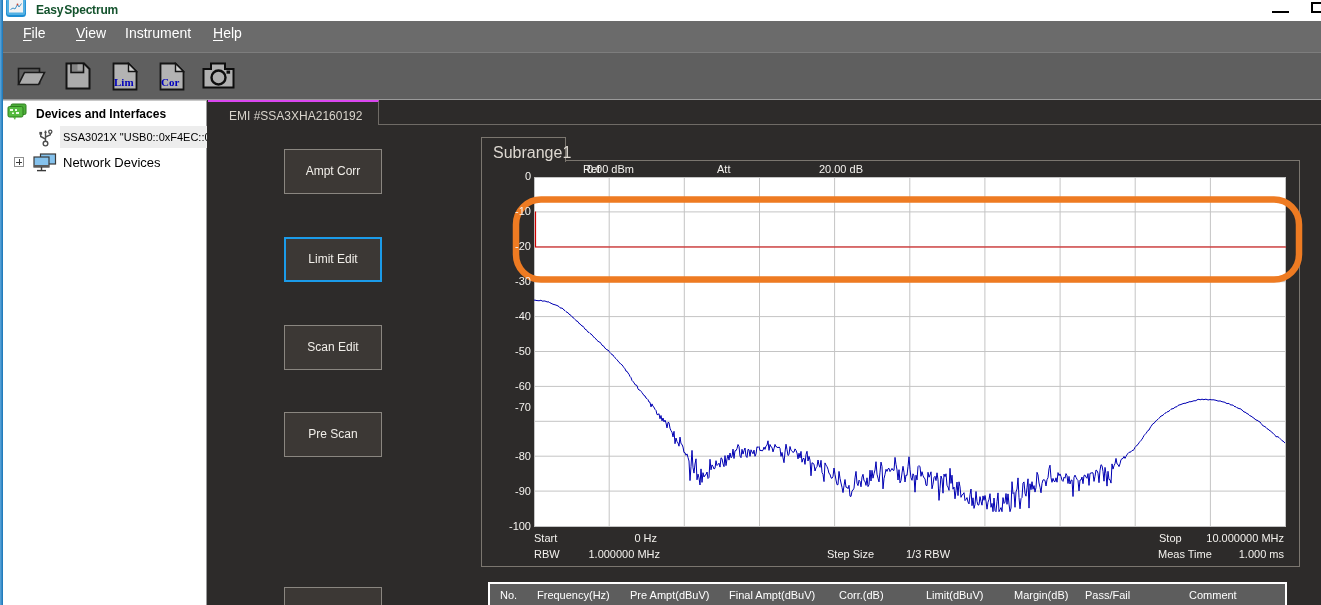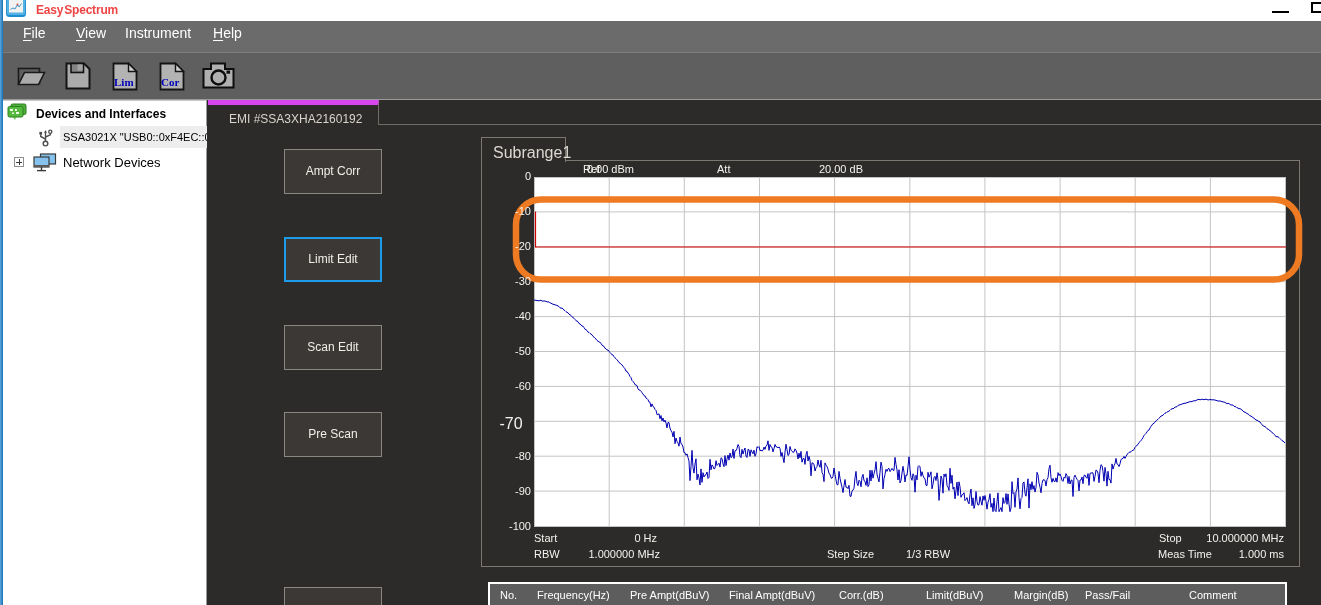--- a/index.html
+++ b/index.html
@@ -1,26 +1,26 @@
 <!DOCTYPE html>
 <html><head><meta charset="utf-8"><style>
 *{margin:0;padding:0;box-sizing:border-box;}
 html,body{width:1321px;height:605px;overflow:hidden;background:#fff;
 font-family:"Liberation Sans",sans-serif;}
 .abs{position:absolute;}
 #titlebar{left:0;top:0;width:1321px;height:21px;background:#fff;}
-#title-text{left:36px;top:3px;font-size:12px;font-weight:bold;color:#ef4444;letter-spacing:-0.2px;}
+#title-text{left:36px;top:3px;font-size:12px;font-weight:bold;color:#14532d;letter-spacing:-0.2px;}
 #blueborder{left:0;top:0;width:3px;height:605px;background:linear-gradient(90deg,#5fa8dc,#1673b6);z-index:50;}
 #menubar{left:0;top:21px;width:1321px;height:31px;background:#6b6b6b;}
 .menuitem{top:25px;font-size:14px;color:#fff;margin-left:11px;}
 .mu{text-decoration:underline;text-underline-offset:2px;}
 #toolbar{left:0;top:52px;width:1321px;height:48px;background:#5f5f5f;border-top:1px solid #7d7d7d;border-bottom:1px solid #9a9a9a;}
 #tree{left:3px;top:100px;width:204px;height:505px;background:#fff;border-right:1px solid #9a9a9a;border-top:1px solid #c8c8c8;}
 #content{left:207px;top:100px;width:1114px;height:505px;background:#2d2b2a;}
-#emitab{left:1px;top:0px;width:171px;height:25px;border-right:1px solid #6f6b66;border-top:5px solid #d946ef;}
+#emitab{left:1px;top:0px;width:171px;height:25px;border-right:1px solid #6f6b66;border-top:2px solid #d946ef;}
 #emitab span{position:absolute;left:21px;top:7px;font-size:12px;color:#d9d4cc;}
 #tabline{left:172px;top:24px;width:942px;height:1px;background:#6f6b66;}
 .btn{position:absolute;left:77px;width:98px;height:45px;background:#3c3835;border:1px solid #8a8680;color:#f1eee9;font-size:12px;text-align:center;line-height:43px;}
 .btnsel{border:2px solid #1b9be9;line-height:41px;}
 #grpbox{left:274px;top:60px;width:819px;height:407px;border:1px solid #7b766f;}
 #grptab{left:274px;top:37px;width:85px;height:25px;border:1px solid #7b766f;border-bottom:none;background:#2d2b2a;z-index:5;}
 #grptab span{position:absolute;left:11px;top:6px;font-size:16px;color:#ddd8d1;}
 .wt{position:absolute;color:#f4f2ee;font-size:11px;white-space:nowrap;}
 .wtr{text-align:right;}
 #grid{left:327px;top:77px;width:752px;height:350px;background:#fff;}
@@ -154,21 +154,21 @@
 <path d="M0,123.2 L1,123.1 L2,123.4 L3,123.6 L4,123.6 L5,123.8 L6,123.5 L7,123.2 L8,124.0 L9,124.2 L10,123.9 L11,124.1 L12,124.4 L13,124.9 L14,124.9 L15,124.9 L16,125.9 L17,126.1 L18,126.9 L19,127.1 L20,127.7 L21,127.6 L22,128.3 L23,128.3 L24,129.1 L25,129.5 L26,130.8 L27,131.1 L28,131.1 L29,131.8 L30,133.1 L31,133.6 L32,134.6 L33,135.4 L34,135.7 L35,137.1 L36,137.8 L37,138.4 L38,139.8 L39,140.5 L40,141.3 L41,142.3 L42,143.7 L43,144.1 L44,144.7 L45,146.5 L46,146.8 L47,148.0 L48,149.1 L49,149.2 L50,150.6 L51,152.2 L52,152.7 L53,153.5 L54,155.2 L55,155.4 L56,156.4 L57,157.1 L58,157.8 L59,159.4 L60,160.1 L61,161.2 L62,162.0 L63,163.4 L64,164.2 L65,164.9 L66,165.4 L67,166.3 L68,168.2 L69,168.9 L70,169.4 L71,171.3 L72,171.8 L73,173.0 L74,173.0 L75,174.2 L76,175.6 L77,176.7 L78,177.6 L79,178.0 L80,179.7 L81,180.8 L82,181.7 L83,182.8 L84,184.0 L85,185.4 L86,186.1 L87,187.3 L88,187.8 L89,189.2 L90,190.7 L91,191.8 L92,194.2 L93,194.3 L94,196.0 L95,197.3 L96,199.5 L97,200.6 L98,203.5 L99,204.7 L100,205.5 L101,207.7 L102,208.0 L103,208.6 L104,211.9 L105,213.0 L106,213.2 L107,214.2 L108,215.7 L109,217.0 L110,218.6 L111,218.9 L112,221.1 L113,221.6 L114,222.7 L115,225.0 L116,225.3 L117,229.9 L118,226.9 L119,229.4 L120,230.2 L121,232.4 L122,233.4 L123,237.6 L124,237.6 L125,236.7 L126,241.8 L127,238.5 L128,243.9 L129,241.0 L130,244.9 L131,243.1 L132,245.9 L133,250.9 L134,245.4 L135,245.7 L136,251.2 L137,253.6 L138,255.2 L139,259.9 L140,254.3 L141,266.7 L142,261.0 L143,264.5 L144,266.0 L145,269.2 L146,260.1 L147,266.7 L148,267.4 L149,270.1 L150,275.5 L151,275.7 L152,278.3 L153,276.9 L154,280.5 L155,284.0 L156,303.6 L157,289.4 L158,273.4 L159,290.6 L160,296.1 L161,287.0 L162,281.8 L163,302.8 L164,297.1 L165,300.9 L166,308.0 L167,291.9 L168,305.4 L169,295.7 L170,300.0 L171,298.2 L172,297.7 L173,295.0 L174,301.5 L175,300.4 L176,282.3 L177,292.8 L178,287.9 L179,289.4 L180,292.0 L181,291.3 L182,283.7 L183,288.5 L184,287.4 L185,286.2 L186,290.1 L187,280.8 L188,281.6 L189,286.8 L190,289.7 L191,278.6 L192,288.6 L193,282.0 L194,278.1 L195,283.1 L196,276.0 L197,280.7 L198,279.8 L199,272.1 L200,281.5 L201,273.7 L202,273.7 L203,271.6 L204,267.5 L205,269.4 L206,279.1 L207,280.7 L208,272.3 L209,277.1 L210,273.6 L211,271.0 L212,279.1 L213,280.5 L214,272.4 L215,272.8 L216,279.3 L217,272.8 L218,275.0 L219,276.8 L220,273.1 L221,279.3 L222,276.9 L223,269.7 L224,270.6 L225,269.6 L226,273.7 L227,273.2 L228,274.0 L229,273.3 L230,270.1 L231,272.4 L232,269.1 L233,268.1 L234,263.8 L235,273.4 L236,267.5 L237,269.8 L238,270.4 L239,274.9 L240,271.6 L241,267.4 L242,269.8 L243,269.8 L244,271.0 L245,269.9 L246,271.4 L247,279.4 L248,275.4 L249,280.8 L250,285.7 L251,275.1 L252,267.2 L253,272.6 L254,278.5 L255,277.6 L256,269.5 L257,273.1 L258,274.4 L259,275.3 L260,275.0 L261,271.9 L262,273.3 L263,276.1 L264,281.9 L265,276.2 L266,280.8 L267,274.4 L268,285.2 L269,281.7 L270,281.3 L271,287.4 L272,277.5 L273,274.3 L274,284.0 L275,279.3 L276,283.1 L277,298.8 L278,285.7 L279,286.4 L280,287.2 L281,294.0 L282,290.8 L283,289.7 L284,283.0 L285,288.0 L286,290.3 L287,283.3 L288,295.4 L289,297.4 L290,304.6 L291,285.9 L292,288.1 L293,289.6 L294,292.2 L295,296.5 L296,297.2 L297,300.8 L298,301.3 L299,299.3 L300,291.0 L301,297.3 L302,303.0 L303,307.7 L304,307.7 L305,294.4 L306,301.3 L307,306.0 L308,310.3 L309,315.6 L310,308.7 L311,302.5 L312,310.3 L313,310.2 L314,311.7 L315,308.3 L316,319.2 L317,319.4 L318,314.1 L319,313.0 L320,311.2 L321,300.9 L322,294.4 L323,306.2 L324,308.6 L325,303.2 L326,304.3 L327,309.8 L328,300.1 L329,297.3 L330,303.7 L331,304.3 L332,308.4 L333,300.8 L334,309.6 L335,307.7 L336,293.2 L337,304.0 L338,293.3 L339,301.2 L340,296.7 L341,292.9 L342,284.7 L343,297.2 L344,301.2 L345,304.9 L346,295.2 L347,285.1 L348,289.5 L349,311.9 L350,301.7 L351,297.4 L352,292.3 L353,294.4 L354,291.8 L355,291.3 L356,294.6 L357,293.1 L358,291.4 L359,293.2 L360,293.4 L361,280.4 L362,287.4 L363,292.9 L364,303.0 L365,292.7 L366,305.9 L367,303.5 L368,296.0 L369,289.3 L370,295.3 L371,305.0 L372,298.0 L373,298.4 L374,289.4 L375,279.8 L376,292.5 L377,300.7 L378,303.3 L379,296.8 L380,298.9 L381,315.2 L382,298.2 L383,302.9 L384,289.6 L385,288.6 L386,289.8 L387,299.3 L388,294.7 L389,298.6 L390,300.9 L391,301.7 L392,308.3 L393,308.6 L394,295.3 L395,300.2 L396,298.0 L397,294.8 L398,311.8 L399,307.2 L400,300.5 L401,299.3 L402,303.6 L403,295.8 L404,302.8 L405,323.4 L406,311.3 L407,299.0 L408,302.1 L409,316.2 L410,297.1 L411,299.7 L412,296.8 L413,308.3 L414,310.0 L415,313.4 L416,291.3 L417,306.4 L418,298.2 L419,312.2 L420,310.0 L421,321.8 L422,313.6 L423,305.1 L424,318.6 L425,304.8 L426,309.8 L427,320.3 L428,317.9 L429,317.4 L430,315.7 L431,323.6 L432,322.4 L433,320.6 L434,325.0 L435,326.9 L436,317.6 L437,312.0 L438,328.7 L439,320.8 L440,331.4 L441,327.4 L442,314.5 L443,324.4 L444,328.1 L445,327.8 L446,319.6 L447,324.3 L448,328.2 L449,318.9 L450,323.3 L451,318.5 L452,324.1 L453,332.2 L454,325.2 L455,322.4 L456,316.7 L457,330.3 L458,326.4 L459,334.7 L460,321.0 L461,333.5 L462,334.7 L463,324.6 L464,315.9 L465,334.7 L466,332.6 L467,330.6 L468,334.7 L469,320.6 L470,326.5 L471,325.2 L472,316.5 L473,327.3 L474,316.9 L475,327.1 L476,334.7 L477,331.1 L478,304.7 L479,316.6 L480,315.6 L481,330.3 L482,314.9 L483,312.0 L484,300.9 L485,320.5 L486,331.8 L487,321.6 L488,320.5 L489,306.1 L490,304.9 L491,316.4 L492,319.2 L493,310.8 L494,301.8 L495,331.1 L496,306.8 L497,312.7 L498,304.7 L499,312.3 L500,308.6 L501,315.1 L502,310.6 L503,295.3 L504,297.9 L505,306.0 L506,310.2 L507,315.8 L508,306.5 L509,302.9 L510,302.8 L511,303.4 L512,309.0 L513,302.7 L514,300.7 L515,291.7 L516,288.2 L517,300.7 L518,305.3 L519,301.4 L520,304.2 L521,304.7 L522,300.8 L523,305.2 L524,295.6 L525,298.6 L526,296.9 L527,299.5 L528,303.3 L529,304.4 L530,300.2 L531,301.2 L532,296.6 L533,298.6 L534,306.5 L535,299.4 L536,307.0 L537,303.3 L538,303.0 L539,319.5 L540,300.3 L541,298.1 L542,300.3 L543,302.3 L544,303.5 L545,313.9 L546,303.0 L547,303.0 L548,300.0 L549,306.7 L550,298.4 L551,298.1 L552,300.1 L553,301.3 L554,296.6 L555,308.4 L556,296.3 L557,296.1 L558,295.7 L559,295.9 L560,304.4 L561,299.3 L562,293.0 L563,293.7 L564,296.2 L565,305.7 L566,293.2 L567,287.7 L568,288.6 L569,294.5 L570,304.2 L571,290.4 L572,296.6 L573,309.1 L574,294.3 L575,302.5 L576,302.6 L577,306.1 L578,286.9 L579,292.1 L580,288.8 L581,286.6 L582,281.4 L583,286.9 L584,287.5 L585,289.6 L586,286.8 L587,282.6 L588,281.8 L589,281.4 L590,279.4 L591,281.4 L592,279.4 L593,277.4 L594,276.6 L595,275.3 L596,275.2 L597,274.8 L598,273.5 L599,273.4 L600,272.6 L601,270.3 L602,269.3 L603,268.1 L604,267.5 L605,265.8 L606,264.5 L607,263.3 L608,262.4 L609,260.4 L610,258.6 L611,257.4 L612,256.4 L613,254.9 L614,253.4 L615,253.1 L616,251.0 L617,249.4 L618,248.0 L619,246.6 L620,246.4 L621,245.0 L622,243.9 L623,242.9 L624,242.3 L625,241.3 L626,240.1 L627,239.0 L628,238.8 L629,238.1 L630,237.2 L631,236.2 L632,235.8 L633,234.8 L634,234.8 L635,234.0 L636,233.3 L637,232.3 L638,231.7 L639,231.8 L640,231.1 L641,230.2 L642,229.9 L643,229.7 L644,228.4 L645,228.1 L646,227.7 L647,227.6 L648,226.9 L649,226.8 L650,226.2 L651,226.4 L652,226.1 L653,225.5 L654,225.5 L655,224.8 L656,224.7 L657,224.8 L658,224.3 L659,224.2 L660,223.6 L661,223.9 L662,223.6 L663,222.9 L664,222.4 L665,222.3 L666,222.8 L667,222.6 L668,222.1 L669,222.5 L670,222.7 L671,222.3 L672,222.2 L673,222.6 L674,222.9 L675,222.9 L676,222.4 L677,222.8 L678,222.8 L679,222.8 L680,222.8 L681,223.2 L682,223.2 L683,223.8 L684,223.9 L685,224.2 L686,223.8 L687,224.3 L688,224.7 L689,224.9 L690,225.1 L691,225.3 L692,226.2 L693,226.5 L694,226.6 L695,226.3 L696,227.7 L697,227.9 L698,228.0 L699,228.1 L700,229.2 L701,229.7 L702,229.8 L703,230.8 L704,231.0 L705,231.7 L706,231.6 L707,232.2 L708,233.1 L709,233.8 L710,235.1 L711,235.0 L712,235.8 L713,236.6 L714,236.9 L715,237.8 L716,238.9 L717,239.0 L718,239.9 L719,240.5 L720,241.3 L721,242.0 L722,243.2 L723,243.0 L724,243.9 L725,244.5 L726,245.0 L727,246.4 L728,247.8 L729,248.7 L730,249.2 L731,249.7 L732,250.4 L733,251.7 L734,252.0 L735,253.2 L736,253.6 L737,254.5 L738,255.4 L739,256.2 L740,257.2 L741,258.2 L742,259.8 L743,259.6 L744,259.8 L745,260.5 L746,261.5 L747,262.5 L748,263.7 L749,264.0 L750,265.1 L751,266.0" fill="none" stroke="#0000b2" stroke-width="1"></path>
 </svg>
 </div>
 <span class="wt wtr ylab" style="left:284px;top:70px;width:40px;font-size:11px;">0</span>
 <span class="wt wtr ylab" style="left:284px;top:105px;width:40px;font-size:11px;">-10</span>
 <span class="wt wtr ylab" style="left:284px;top:140px;width:40px;font-size:11px;">-20</span>
 <span class="wt wtr ylab" style="left:284px;top:175px;width:40px;font-size:11px;">-30</span>
 <span class="wt wtr ylab" style="left:284px;top:210px;width:40px;font-size:11px;">-40</span>
 <span class="wt wtr ylab" style="left:284px;top:245px;width:40px;font-size:11px;">-50</span>
 <span class="wt wtr ylab" style="left:284px;top:280px;width:40px;font-size:11px;">-60</span>
-<span class="wt wtr ylab" style="left:284px;top:315px;width:40px;font-size:16px;text-align:center;">-70</span>
+<span class="wt wtr ylab" style="left:284px;top:301px;width:40px;font-size:11px;">-70</span>
 <span class="wt wtr ylab" style="left:284px;top:350px;width:40px;font-size:11px;">-80</span>
 <span class="wt wtr ylab" style="left:284px;top:385px;width:40px;font-size:11px;">-90</span>
 <span class="wt wtr ylab" style="left:284px;top:420px;width:40px;font-size:11px;">-100</span>
 <span class="wt" style="left:327px;top:431.5px;">Start</span>
 <span class="wt wtr" style="left:360px;top:431.5px;width:90px;">0 Hz</span>
 <span class="wt" style="left:952px;top:431.5px;">Stop</span>
 <span class="wt wtr" style="left:980px;top:431.5px;width:97px;">10.000000 MHz</span>
 <span class="wt" style="left:327px;top:448px;">RBW</span>
 <span class="wt wtr" style="left:360px;top:448px;width:93px;">1.000000 MHz</span>
 <span class="wt" style="left:620px;top:448px;">Step Size</span>

